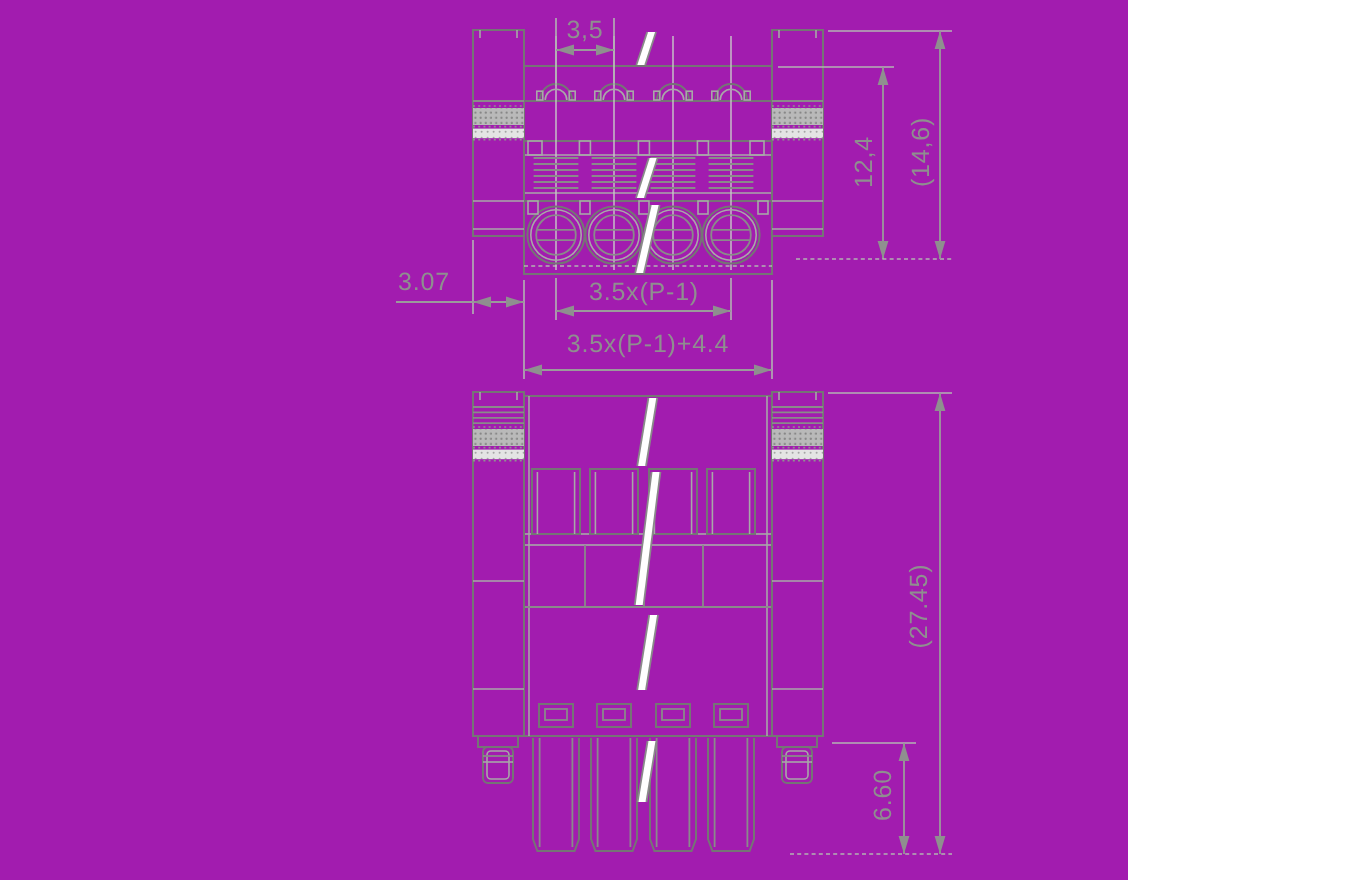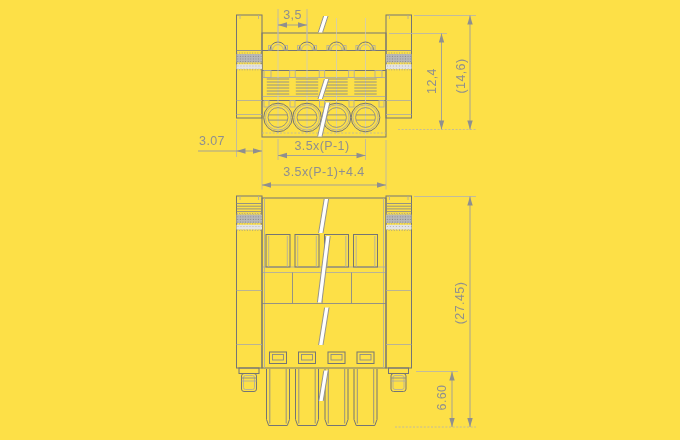--- a/index.html
+++ b/index.html
@@ -1,16 +1,16 @@
 <!DOCTYPE html>
 <html><head>
 <meta charset="utf-8">
 <style>
   html,body{margin:0;padding:0;background:#ffffff;}
-  .sheet{position:relative;width:680px;height:440px;background:#fde047;overflow:hidden;
+  .sheet{position:relative;width:564px;height:440px;background:#a21caf;overflow:hidden;
          font-family:"Liberation Sans", sans-serif;}
   svg{position:absolute;left:0;top:0;}
   text{fill:#8f8f8f;font-size:12.5px;font-family:"Liberation Sans", sans-serif;letter-spacing:.4px;}
   .main  {stroke:#757575;stroke-width:1;fill:none;}
   .main2 {stroke:#8a8a8a;stroke-width:.9;fill:none;}
   .light {stroke:#a8a8a8;stroke-width:.8;fill:none;}
   .faint {stroke:#c9c9c9;stroke-width:.7;fill:none;}
   .dim   {stroke:#9b9b9b;stroke-width:.9;fill:none;}
   .ext   {stroke:#b3b3b3;stroke-width:.8;fill:none;}
   .extd  {stroke:#b3b3b3;stroke-width:.8;fill:none;stroke-dasharray:2 1.6;}

